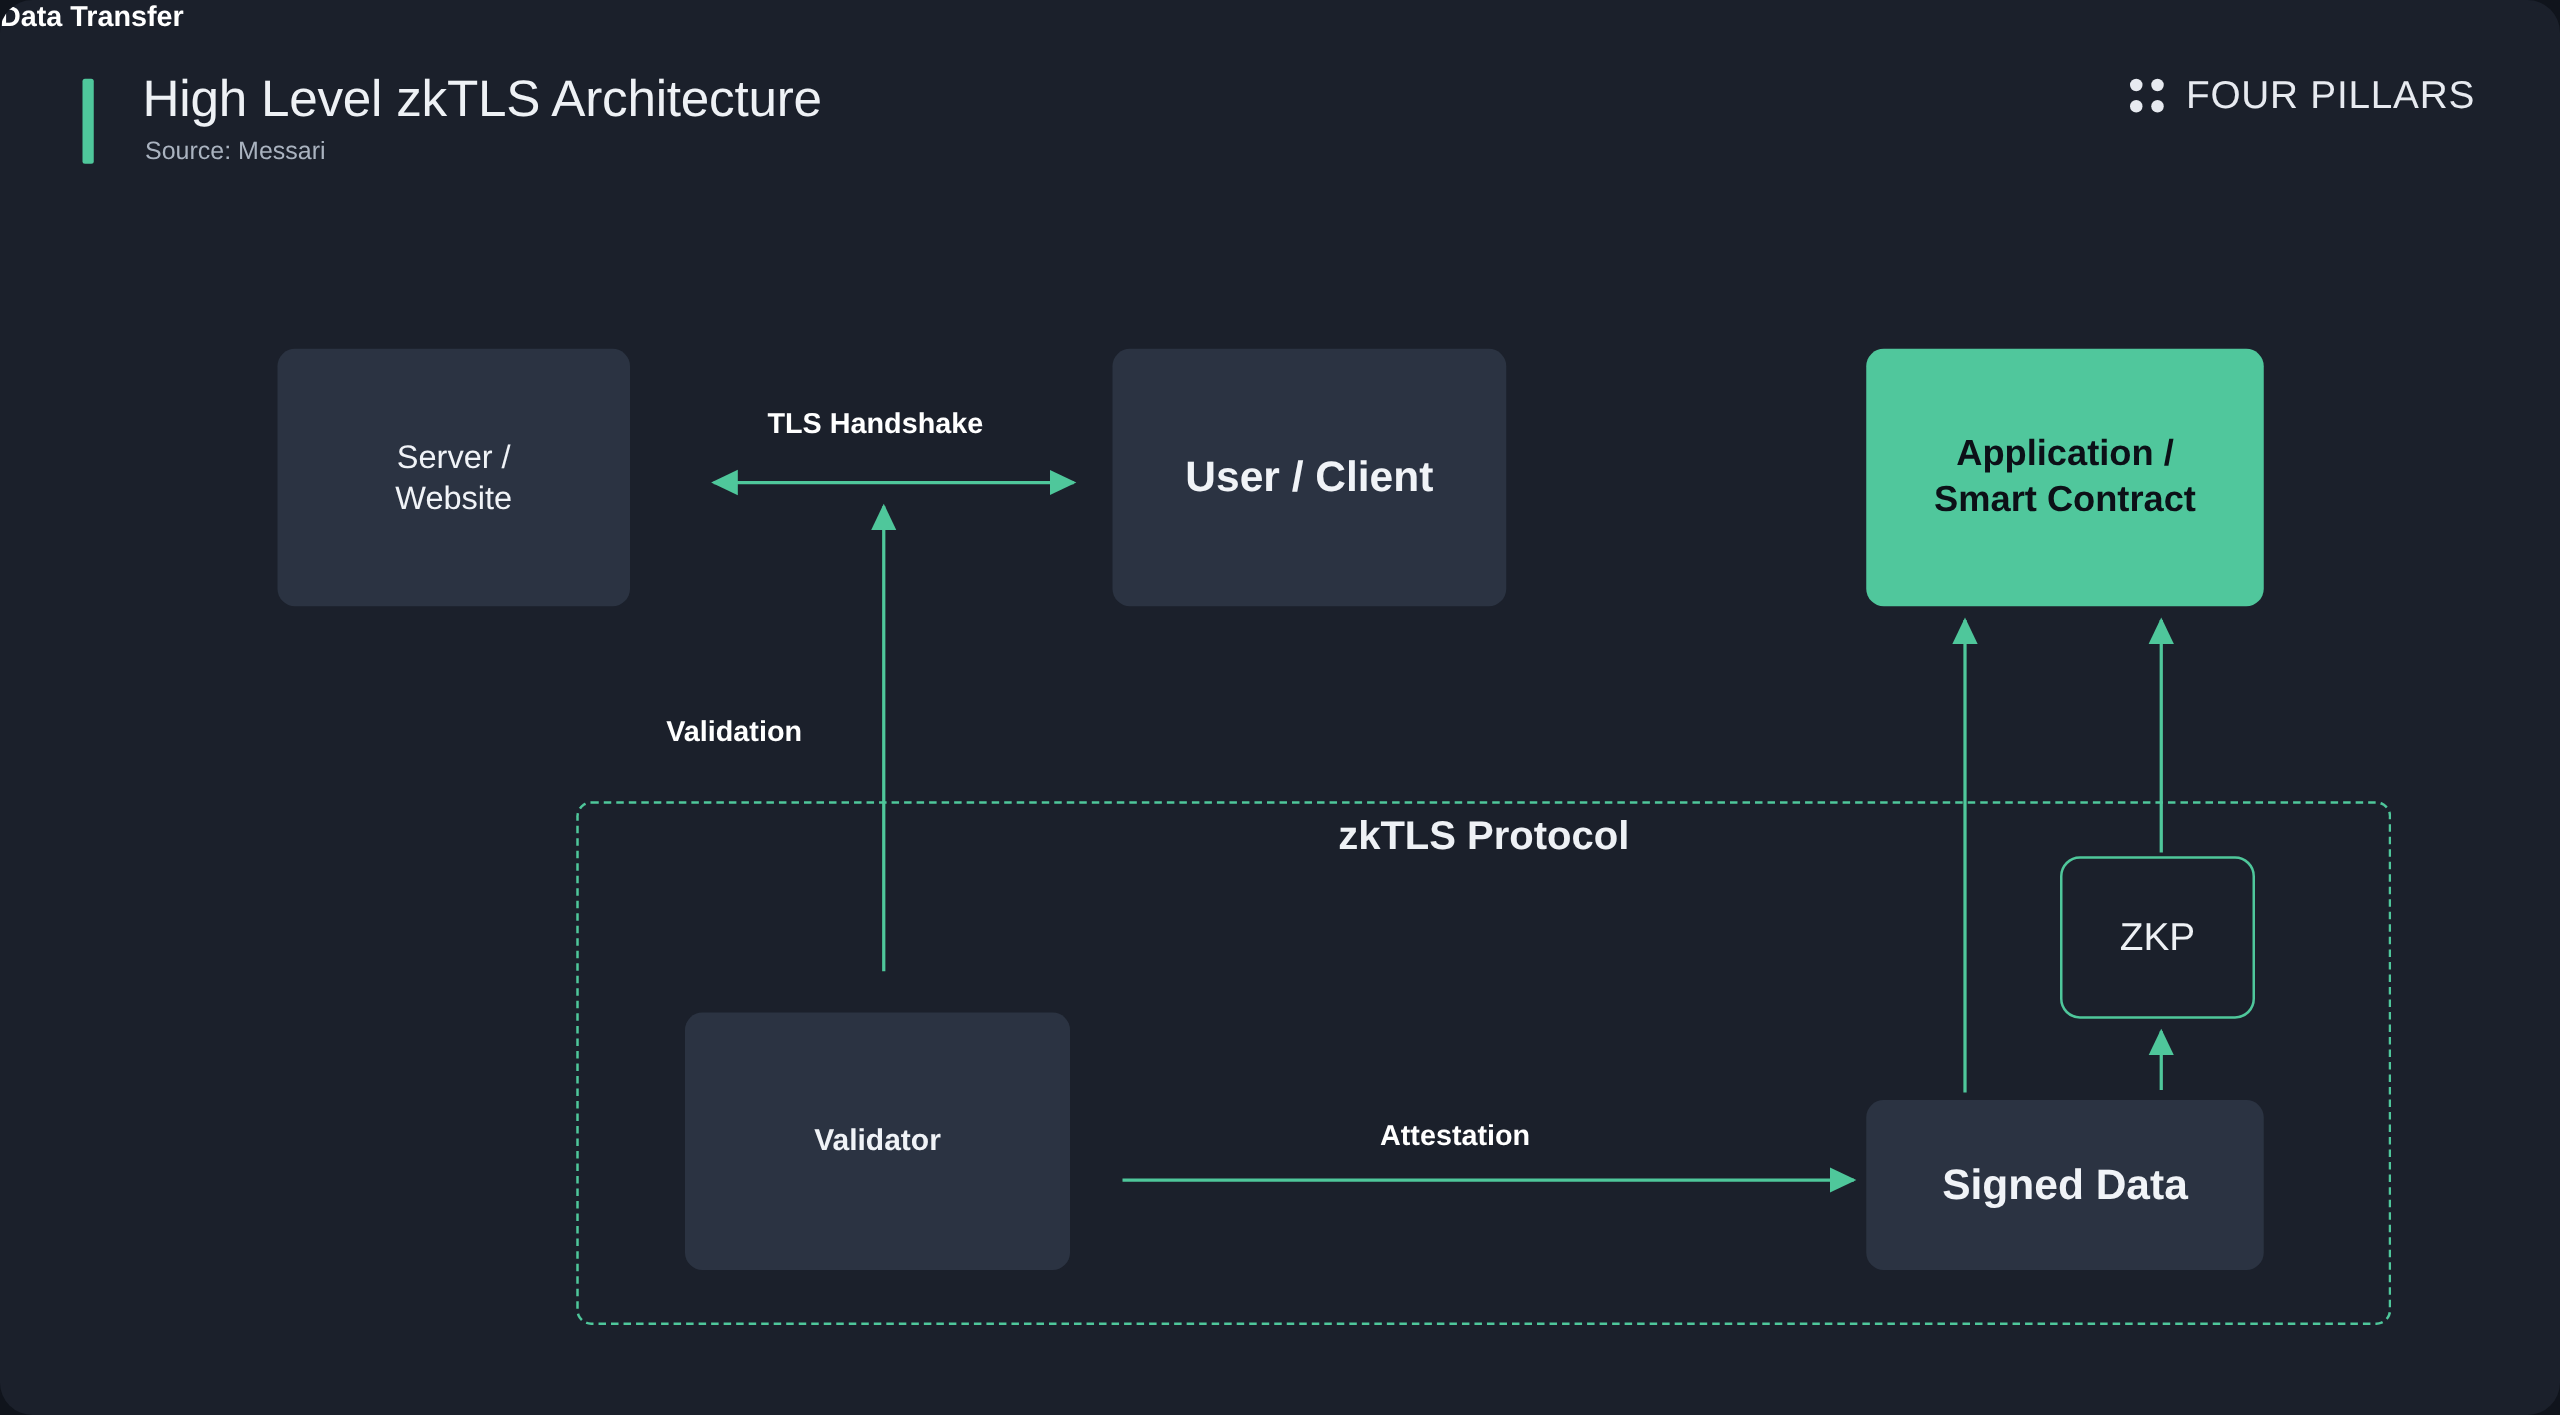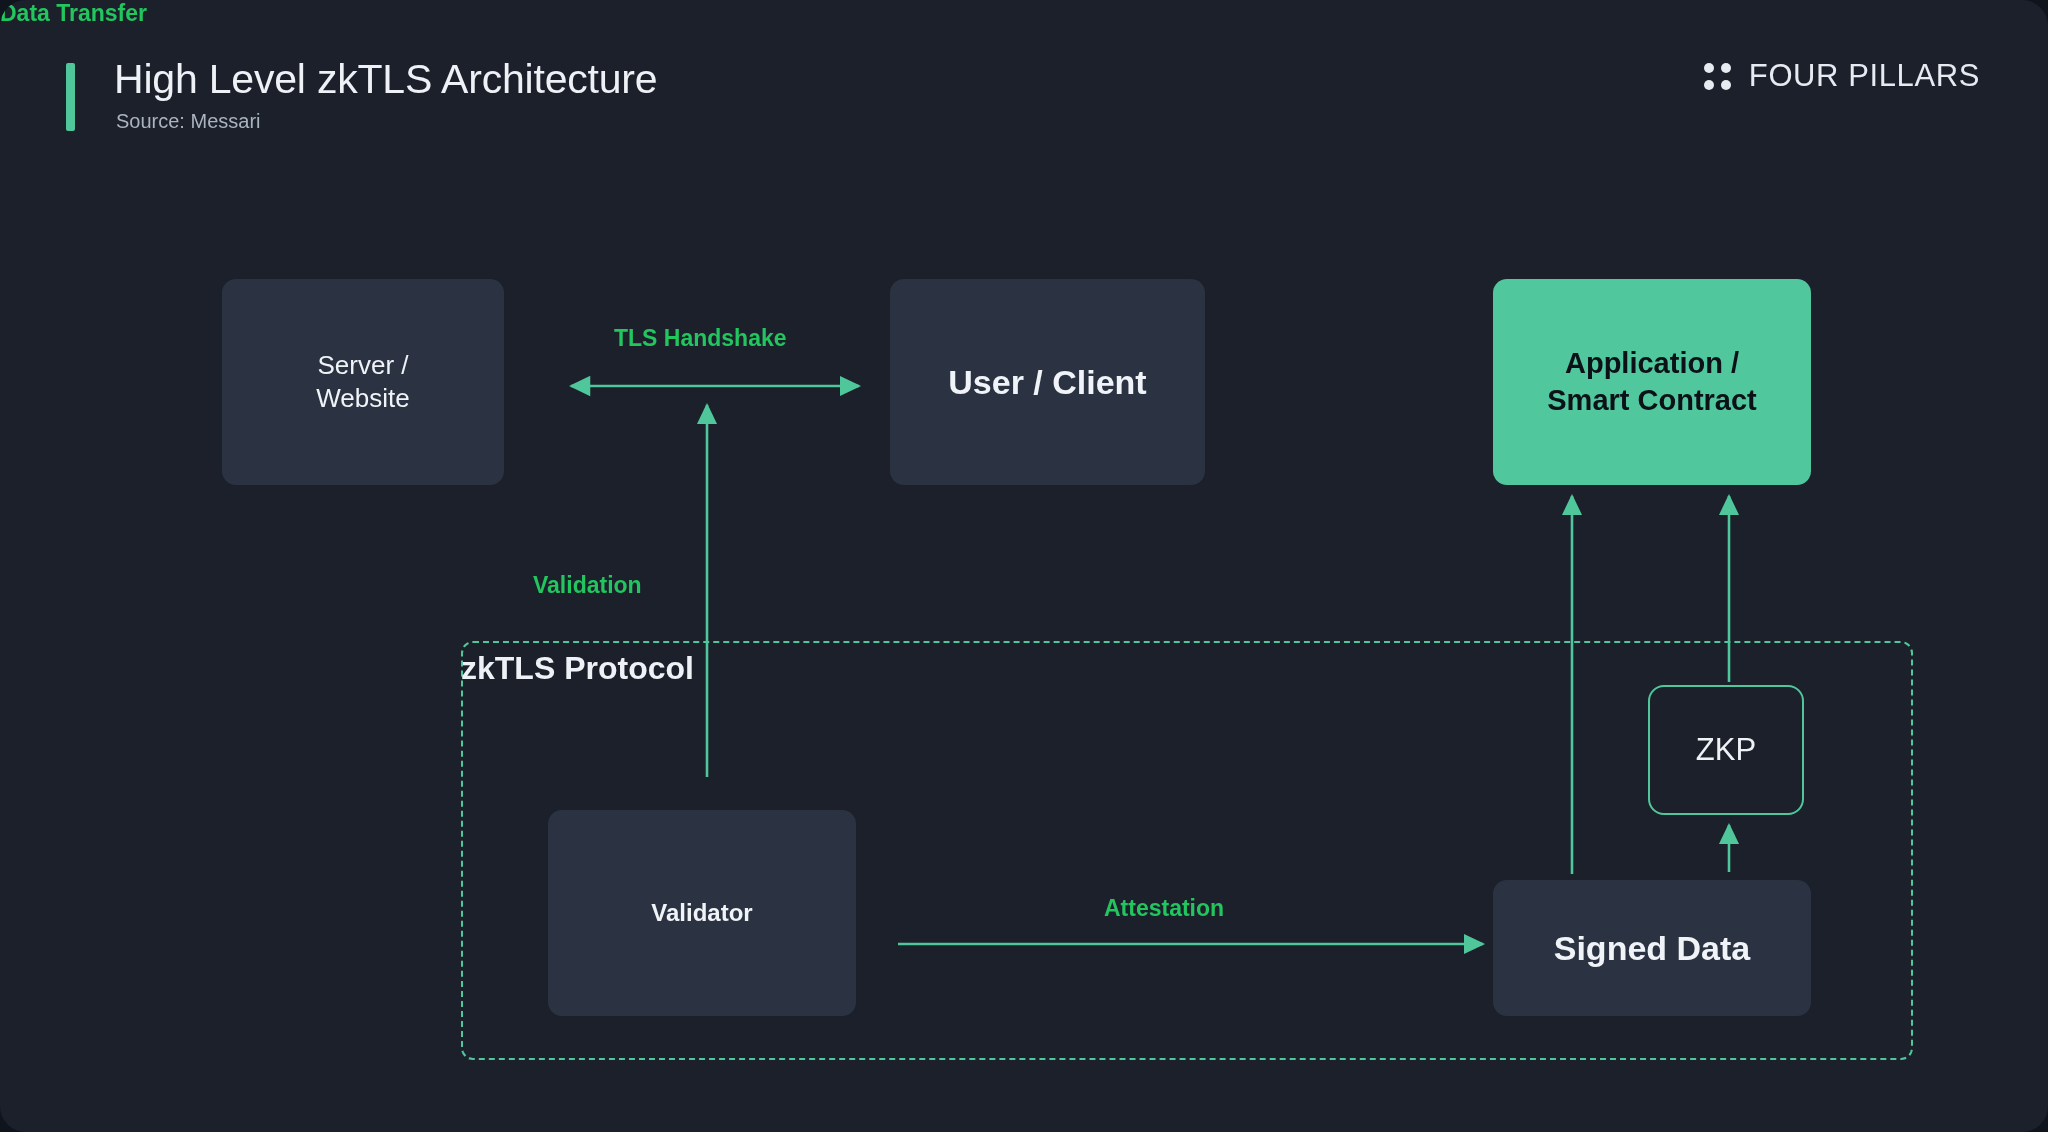--- a/index.html
+++ b/index.html
@@ -123,31 +123,31 @@
     height: 419px;
     border: 2px dashed #4fc79b;
     border-radius: 12px;
     box-sizing: border-box;
   }
   #protocol-title {
     position: absolute;
     left: 461px;
     top: 650px;
     width: 1452px;
-    text-align: left;
+    text-align: center;
     font-size: 32px;
     font-weight: bold;
     color: #eef1f5;
   }
 
   
   .edge-label {
     position: absolute;
     font-size: 23px;
-    color: #22c55e;
+    color: #ffffff;
     font-weight: bold;
     white-space: nowrap;
   }
   #label-tls         { left: 614px;  top: 325px; }
   #label-validation  { left: 533px;  top: 572px; }
   #label-attestation { left: 1104px; top: 895px; }
 
   
   #edges {
     position: absolute;

